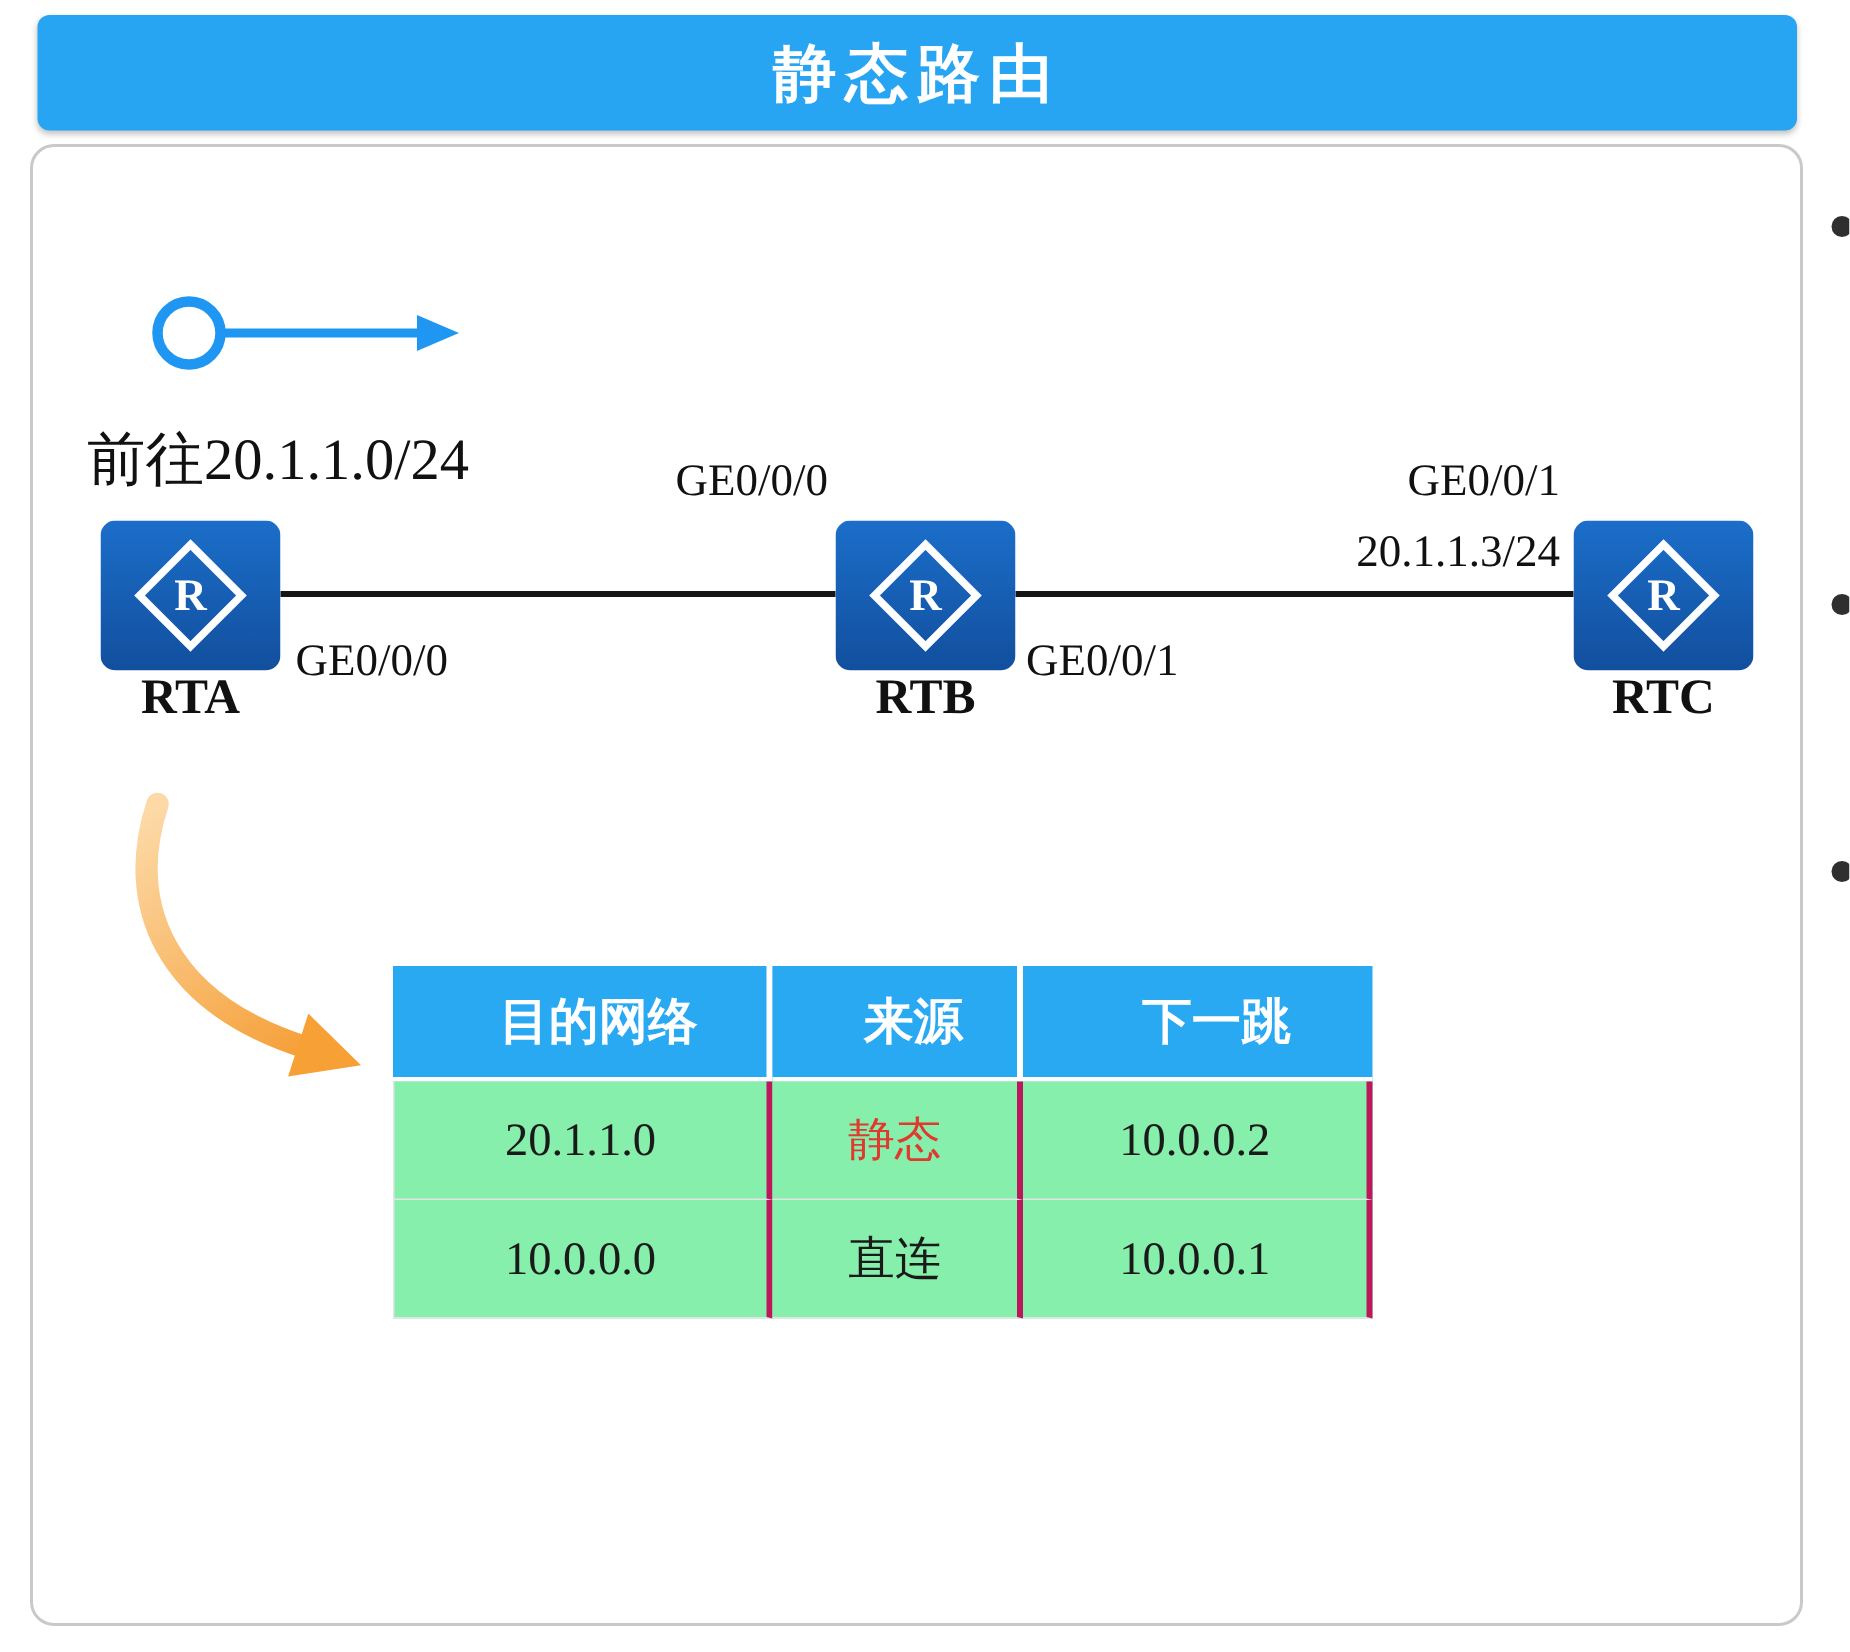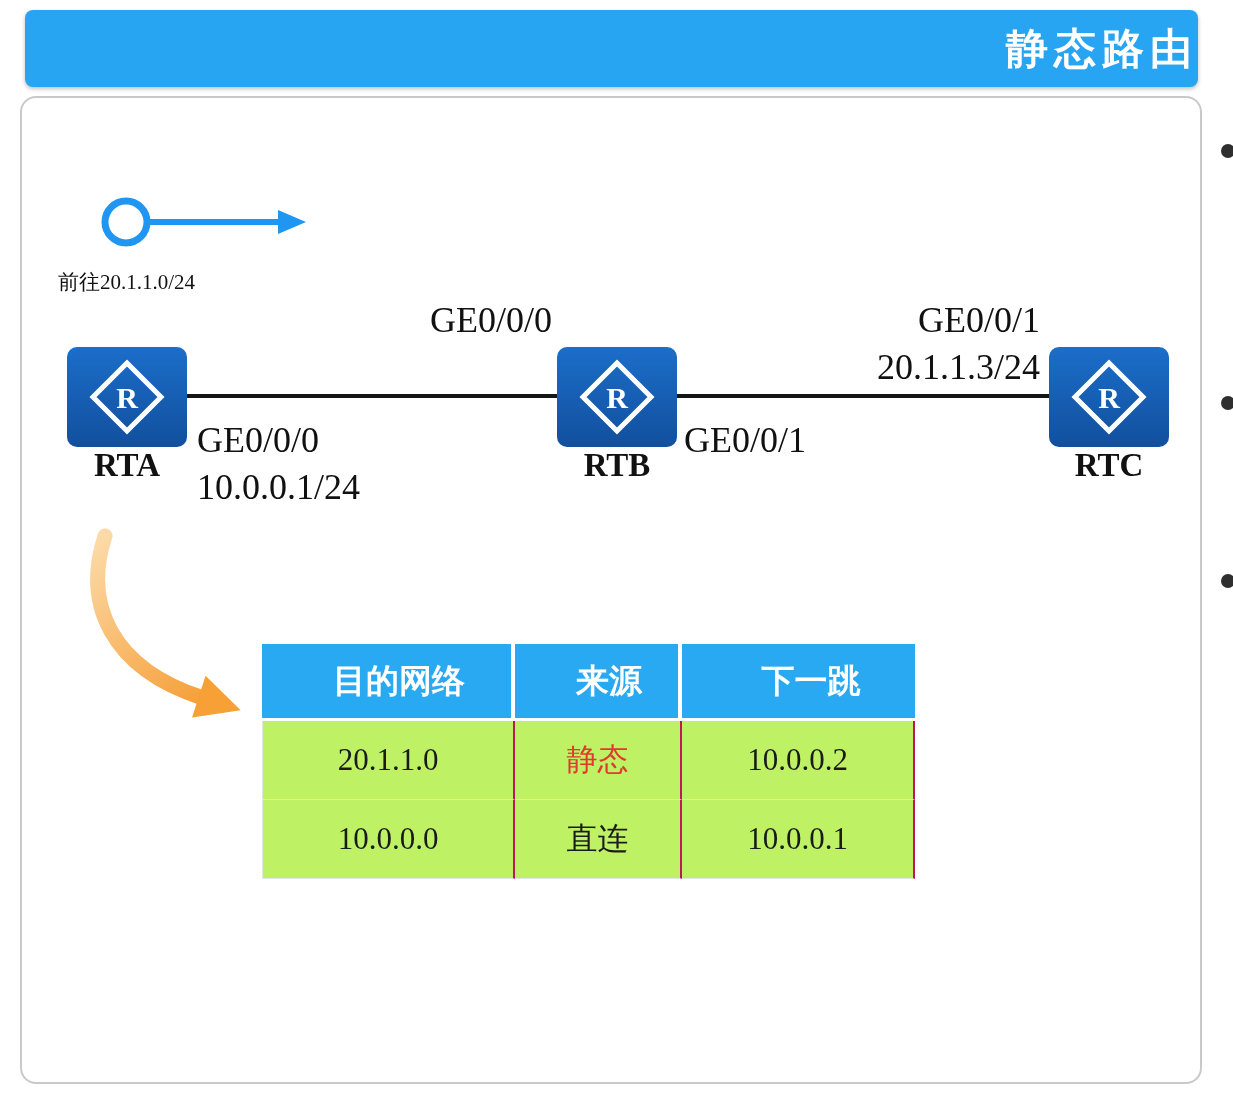--- a/index.html
+++ b/index.html
@@ -1,64 +1,64 @@
 <!DOCTYPE html>
 <html><head>
 <meta charset="utf-8">
 <style>
   html,body{margin:0;padding:0;background:#ffffff;}
   .page{position:relative;width:1233px;height:1101px;background:#ffffff;overflow:hidden;
         font-family:"Liberation Serif","DejaVu Serif",serif;color:#111;}
 
   
   .banner{position:absolute;left:25px;top:10px;width:1173px;height:77px;
-          background:#28a5f2;border-radius:8px;display:flex;align-items:center;justify-content:flex-end;
+          background:#28a5f2;border-radius:8px;display:flex;align-items:center;justify-content:center;
           box-shadow:0 2px 4px rgba(0,0,0,.25);}
   .banner span{color:#ffffff;font-size:42px;font-weight:bold;letter-spacing:6px;}
 
   
   .panel{position:absolute;left:20px;top:96px;width:1178px;height:984px;background:#ffffff;
          border:2px solid #c9c9c9;border-radius:16px;}
 
   
   .legend-svg{position:absolute;left:92px;top:192px;width:230px;height:62px;}
-  .legend-label{position:absolute;left:58px;top:268px;font-size:21px;white-space:nowrap;}
+  .legend-label{position:absolute;left:58px;top:279px;font-size:39px;white-space:nowrap;}
 
   
   .link{position:absolute;top:394px;height:4px;background:#151515;}
   .link1{left:187px;width:370px;}
   .link2{left:677px;width:372px;}
 
   .router{position:absolute;top:347px;width:120px;display:flex;flex-direction:column;align-items:center;}
   .router-rta{left:67px;}  .router-rtb{left:557px;}  .router-rtc{left:1049px;}
   .router-icon{width:120px;height:100px;display:block;}
   .router-icon text{font-family:"Liberation Serif","DejaVu Serif",serif;font-size:30px;font-weight:bold;fill:#ffffff;}
   .router-name{margin-top:0;font-size:33px;font-weight:bold;}
 
-  .iface-label{position:absolute;font-size:36px;line-height:47px;}
+  .iface-label{position:absolute;font-size:30px;line-height:47px;}
   .iface-label span{display:block;}
   .lbl-top-left{left:330px;top:297px;width:222px;text-align:right;}
   .lbl-top-right{left:818px;top:297px;width:222px;text-align:right;}
   .lbl-bottom-left{left:197px;top:417px;width:186px;text-align:left;}
   .lbl-bottom-right{left:684px;top:417px;width:186px;text-align:left;}
   .lbl-bottom-left span,.lbl-bottom-right span{word-break:break-all;}
 
   
   .callout-svg{position:absolute;left:75px;top:528px;width:210px;height:210px;}
 
   
   .rtable{position:absolute;left:262px;top:644px;display:grid;grid-template-columns:253px 167px 233px;
           grid-auto-rows:auto;}
   .rtable .row{display:contents;}
   .th{height:74px;background:#29a9f1;color:#ffffff;font-size:33px;font-weight:bold;
       display:flex;align-items:center;justify-content:center;border-bottom:3px solid #ffffff;padding-left:25px;}
   .row-h .th:not(:last-child){border-right:4px solid #ffffff;}
-  .td{height:78px;background:#bef264;font-size:31px;color:#1a1a1a;
+  .td{height:78px;background:#86efac;font-size:31px;color:#1a1a1a;
       display:flex;align-items:center;justify-content:center;
-      border-bottom:1px solid #e4e4e4;border-right:2px solid #be185d;}
+      border-bottom:1px solid #e4e4e4;border-right:4px solid #be185d;}
   .row-b .td:first-child{border-left:1px solid #e4e4e4;}
 
   
   .bullet{position:absolute;left:1221px;width:14px;height:14px;border-radius:50%;background:#2f2f2f;}
   .b1{top:144px;} .b2{top:396px;} .b3{top:574px;}
 </style>
 </head>
 <body>
 
 <div class="page">
@@ -97,21 +97,20 @@
 
   <div class="iface-label lbl-top-left">
     <span>GE0/0/0</span>
   </div>
   <div class="iface-label lbl-top-right">
     <span>GE0/0/1</span>
     <span>20.1.1.3/24</span>
   </div>
   <div class="iface-label lbl-bottom-left">
     <span>GE0/0/0</span>
-    <span>10.0.0.1/24</span>
   </div>
   <div class="iface-label lbl-bottom-right">
     <span>GE0/0/1</span>
   </div>
 
   <div class="router router-rta">
     <svg class="router-icon" viewBox="0 0 120 100">
       <rect x="0" y="0" width="120" height="100" rx="10" fill="url(#routerGrad)"></rect>
       <polygon points="60,16 94,50 60,84 26,50" fill="none" stroke="#ffffff" stroke-width="5"></polygon>
       <text x="60" y="50" text-anchor="middle" dominant-baseline="central">R</text>

